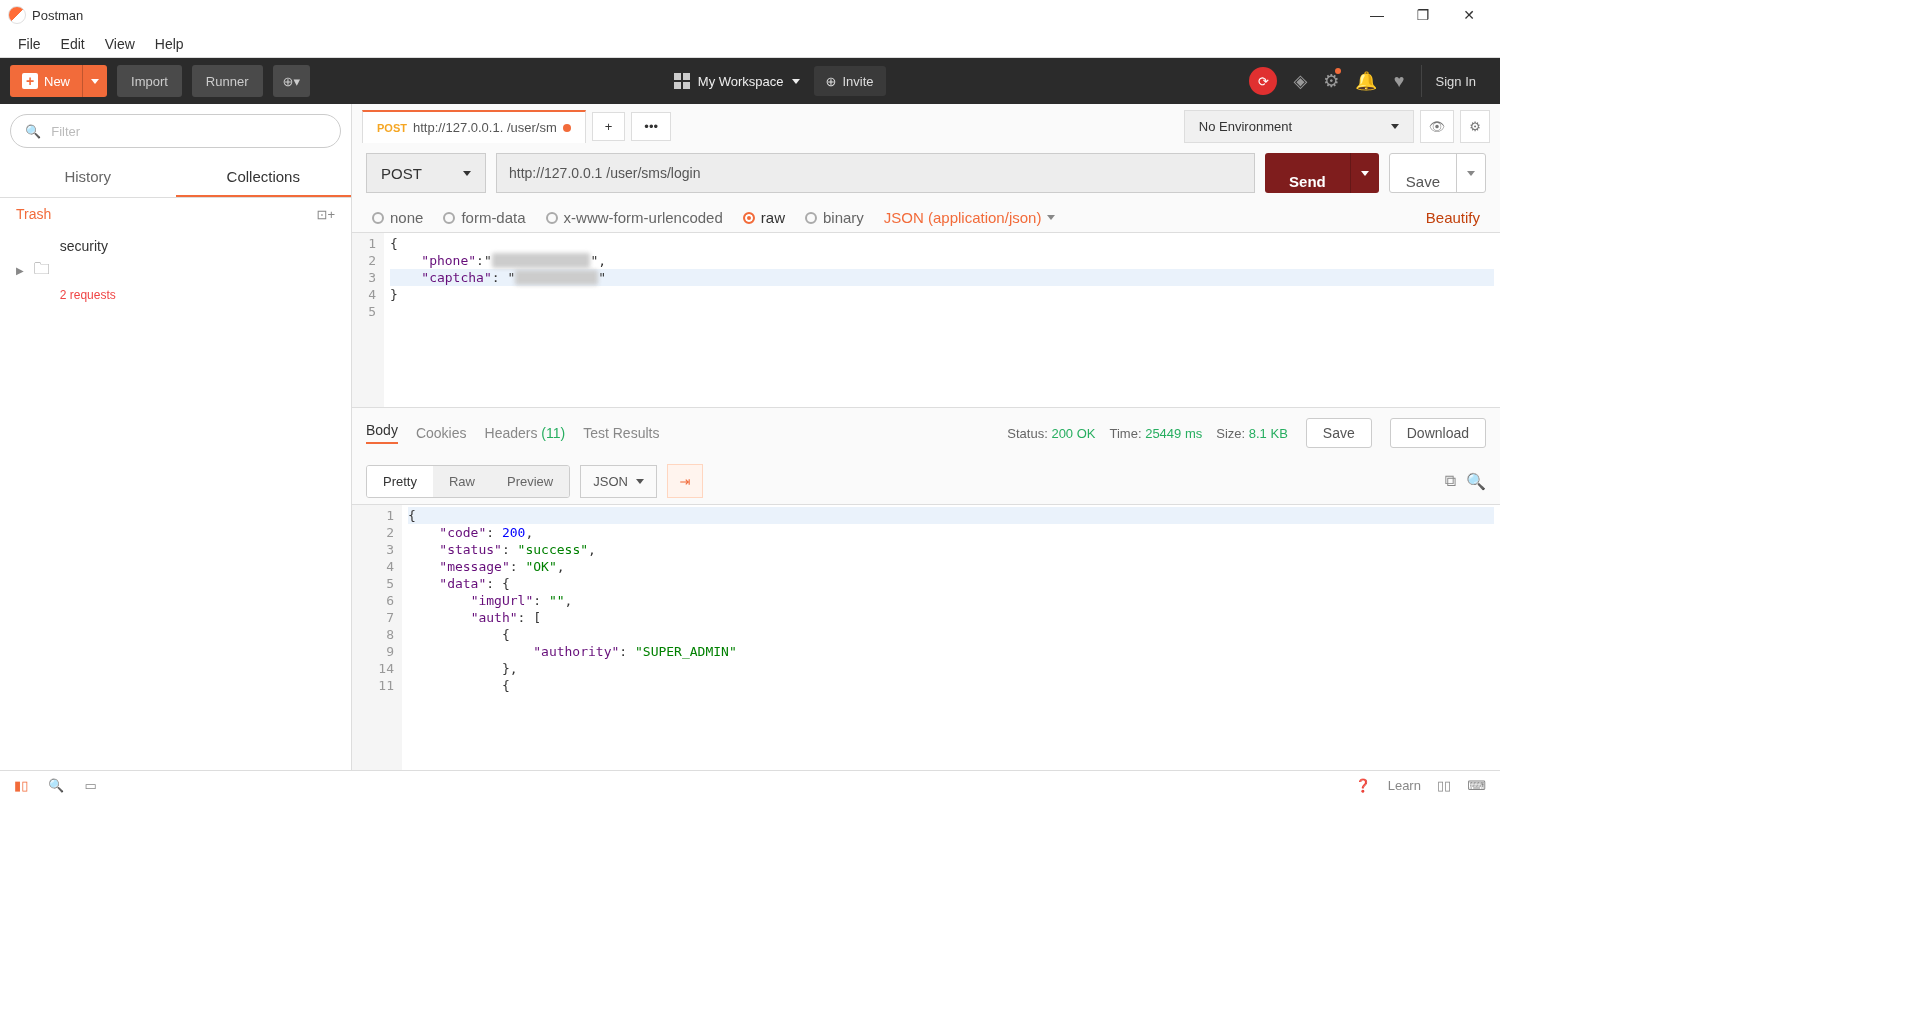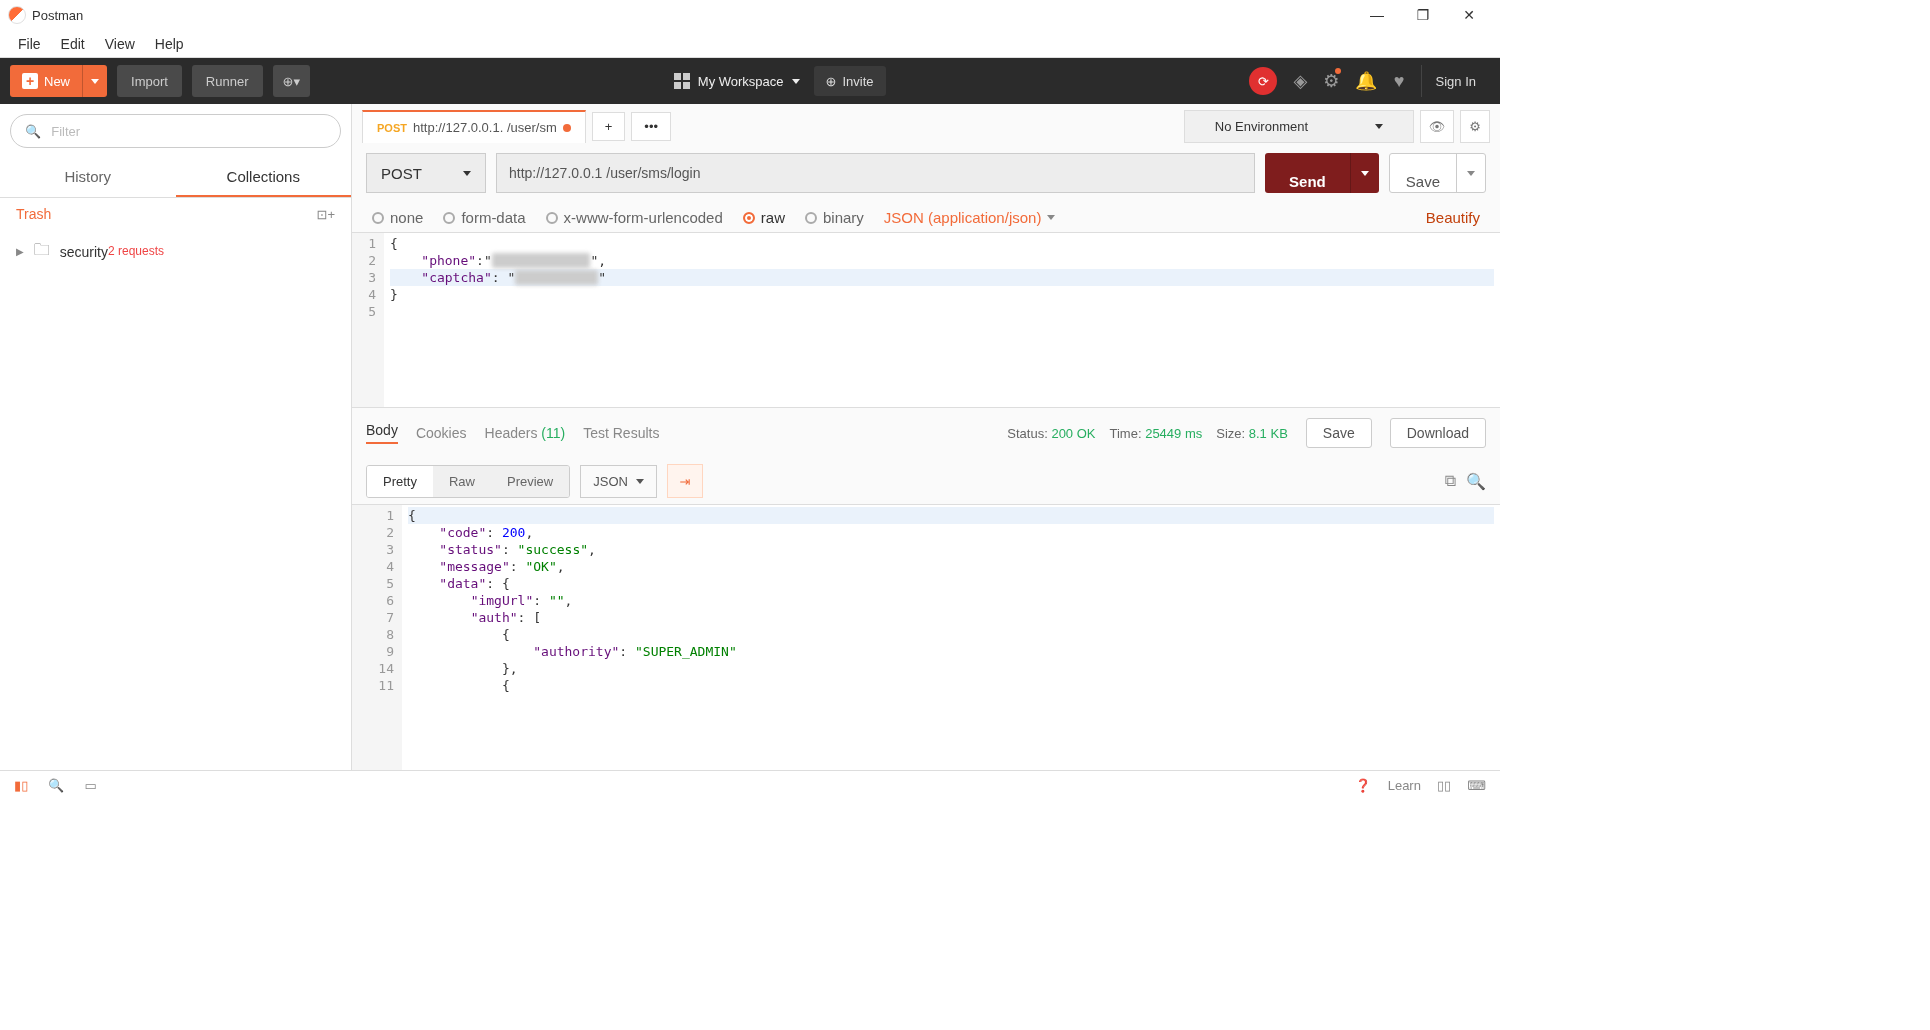--- a/index.html
+++ b/index.html
@@ -40,34 +40,34 @@
 .sidebar { width: 352px; border-right: 1px solid #ddd; display: flex; flex-direction: column; }
 .filter { margin: 10px; border: 1px solid #ccc; border-radius: 18px; height: 34px; display: flex; align-items: center; padding: 0 14px; gap: 10px; color: #999; }
 .side-tabs { display: flex; border-bottom: 1px solid #ddd; }
 .side-tab { flex: 1; text-align: center; padding: 10px 0; font-size: 15px; color: #666; cursor: pointer; }
 .side-tab.active { color: #333; border-bottom: 2px solid #f26b3a; }
 .side-row { display: flex; align-items: center; padding: 8px 16px; justify-content: space-between; }
 .trash { color: #f26b3a; font-size: 14px; }
 .folder-row { display: flex; align-items: center; padding: 8px 16px; gap: 10px; cursor: pointer; }
 .folder-row .caret { color: #888; font-size: 10px; }
 .folder-row .ficon { color: #888; font-size: 16px; }
-.folder-row .ftxt { display: flex; flex-direction: row; }
+.folder-row .ftxt { display: flex; flex-direction: column; gap: 34px; }
 .folder-row .fname { font-size: 14px; }
 .folder-row .freq { font-size: 12px; color: #ef4444; }
 
 
 .content { flex: 1; display: flex; flex-direction: column; background: #fafafa; min-width: 0; }
 .tab-row { display: flex; align-items: center; padding: 6px 10px 0 10px; }
 .req-tab { background: #fff; border: 1px solid #ddd; border-bottom: none; border-top: 2px solid #f26b3a; padding: 8px 14px; display: flex; align-items: center; gap: 6px; font-size: 13px; }
 .req-tab .method { color: #f5a623; font-weight: bold; font-size: 11px; }
 .req-tab .url { color: #555; }
 .req-tab .dot { width: 8px; height: 8px; background: #f26b3a; border-radius: 50%; }
 .tab-btn { border: 1px solid #ddd; padding: 6px 12px; margin-left: 6px; background: #fff; cursor: pointer; display: flex; align-items: center; }
 .tab-row .spacer { flex: 1; }
-.env-select { background: #f0f0f0; padding: 8px 30px; border: 1px solid #ddd; display: flex; align-items: center; gap: 12px; min-width: 230px; cursor: pointer; justify-content: space-between; }
+.env-select { background: #f0f0f0; padding: 8px 14px; border: 1px solid #ddd; display: flex; align-items: center; gap: 12px; min-width: 230px; cursor: pointer; justify-content: space-between; }
 .env-btn { border: 1px solid #ddd; padding: 8px; margin-left: 6px; background: #fff; cursor: pointer; color: #777; }
 
 .req-line { display: flex; gap: 10px; padding: 10px 14px; }
 .method-dd { background: #ededed; border: 1px solid #ccc; padding: 0 14px; height: 40px; display: flex; align-items: center; min-width: 120px; justify-content: space-between; cursor: pointer; font-size: 15px; }
 .url-input { flex: 1; background: #ededed; border: 1px solid #ccc; padding: 0 12px; height: 40px; display: flex; align-items: center; font-size: 14px; color: #555; }
 .send-btn { background: #7f1d1d; color: #fff; height: 40px; display: flex; align-items: center; border-radius: 3px; overflow: hidden; cursor: pointer; }
 .send-btn .main { padding: 0 24px; font-size: 15px; font-weight: bold; }
 .send-btn .drop { border-left: 1px solid rgba(0,0,0,0.2); padding: 0 10px; height: 100%; display: flex; align-items: center; }
 .save-btn { border: 1px solid #ccc; background: #fff; height: 40px; display: flex; align-items: center; border-radius: 3px; cursor: pointer; }
 .save-btn .main { padding: 0 16px; font-size: 15px; color: #555; }

